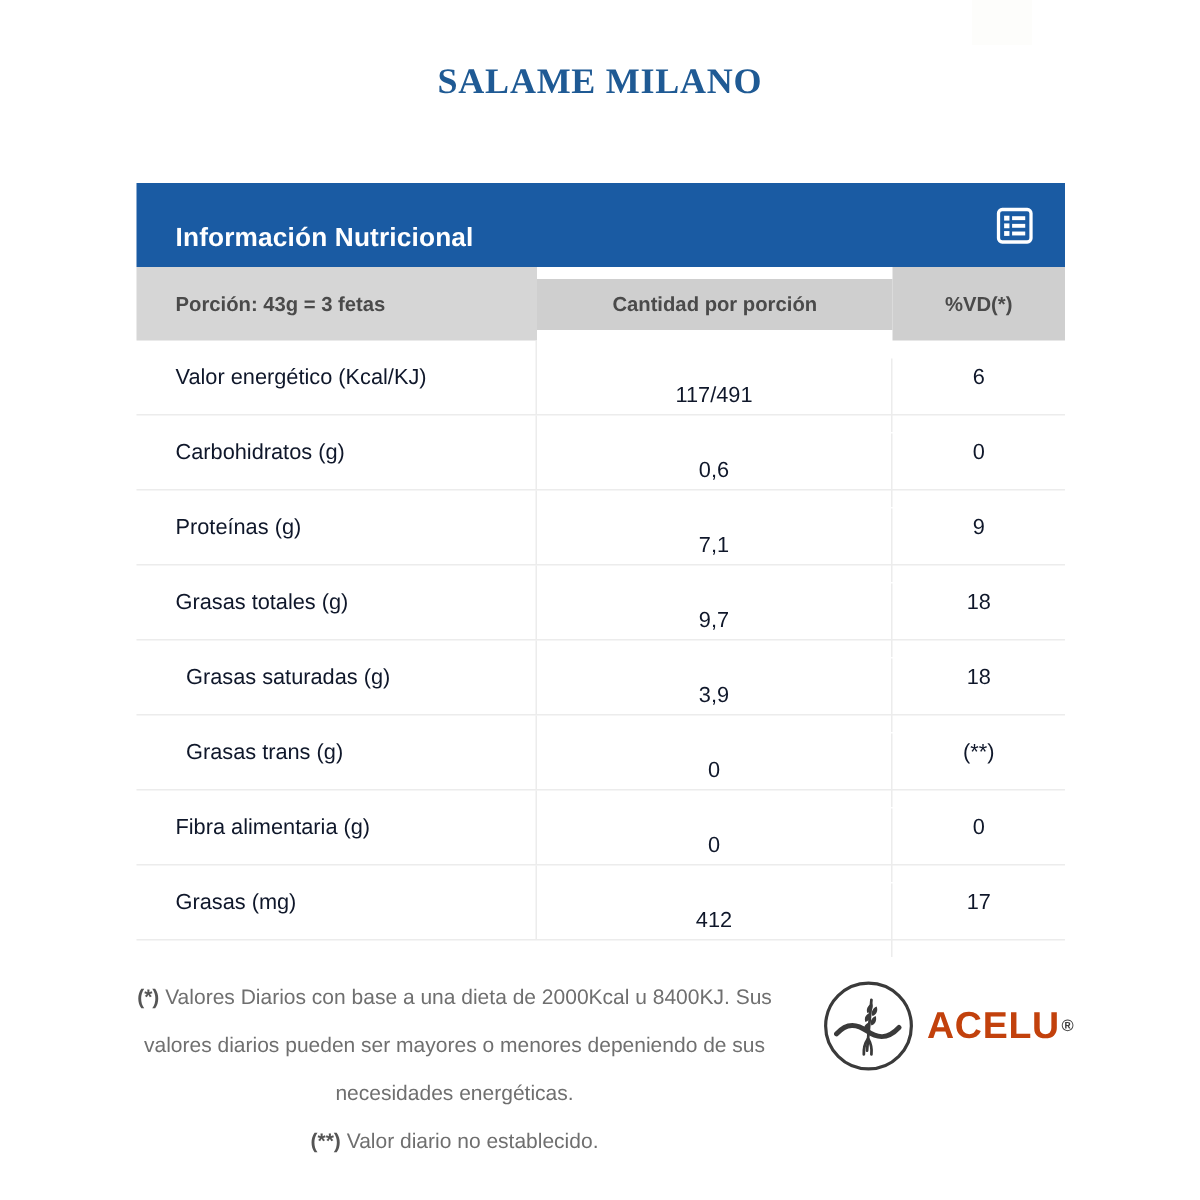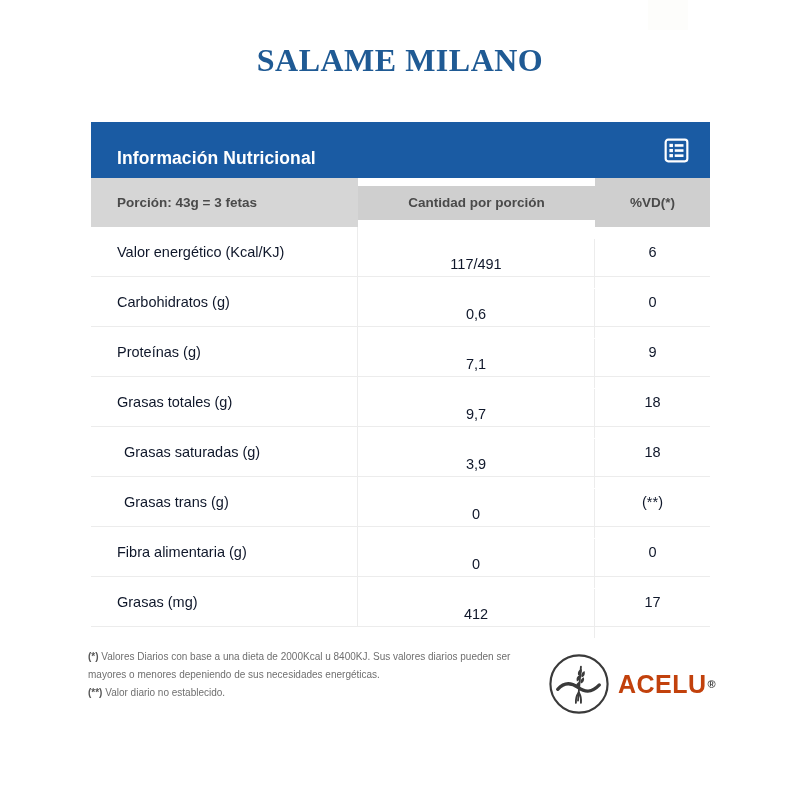--- a/index.html
+++ b/index.html
@@ -21,21 +21,21 @@
   }
 
   
   .product-title {
     position: absolute;
     left: 0;
     top: 42px;
     width: 800px;
     text-align: center;
     font-family: "Liberation Serif", serif;
-    font-size: 32px;
+    font-size: 24px;
     font-weight: 700;
     letter-spacing: 0.5px;
     color: #1f5a94;
     white-space: nowrap;
   }
 
   
   .nutrition-card {
     position: absolute;
     left: 91px;
@@ -142,23 +142,24 @@
     left: 0;
     top: 640px;
     width: 800px;
     height: 160px;
   }
   .footnotes {
     position: absolute;
     left: 88px;
     top: 8px;
     width: 430px;
-    font-size: 10px;
-    line-height: 18px;
+    font-size: 14px;
+    line-height: 32px;
     color: #6f6f6f;
+    text-align: center;
   }
   .footnotes .marker {
     font-weight: 700;
     color: #555555;
   }
   .footnote-line { margin: 0; }
 
   .acelu {
     position: absolute;
     left: 548px;

